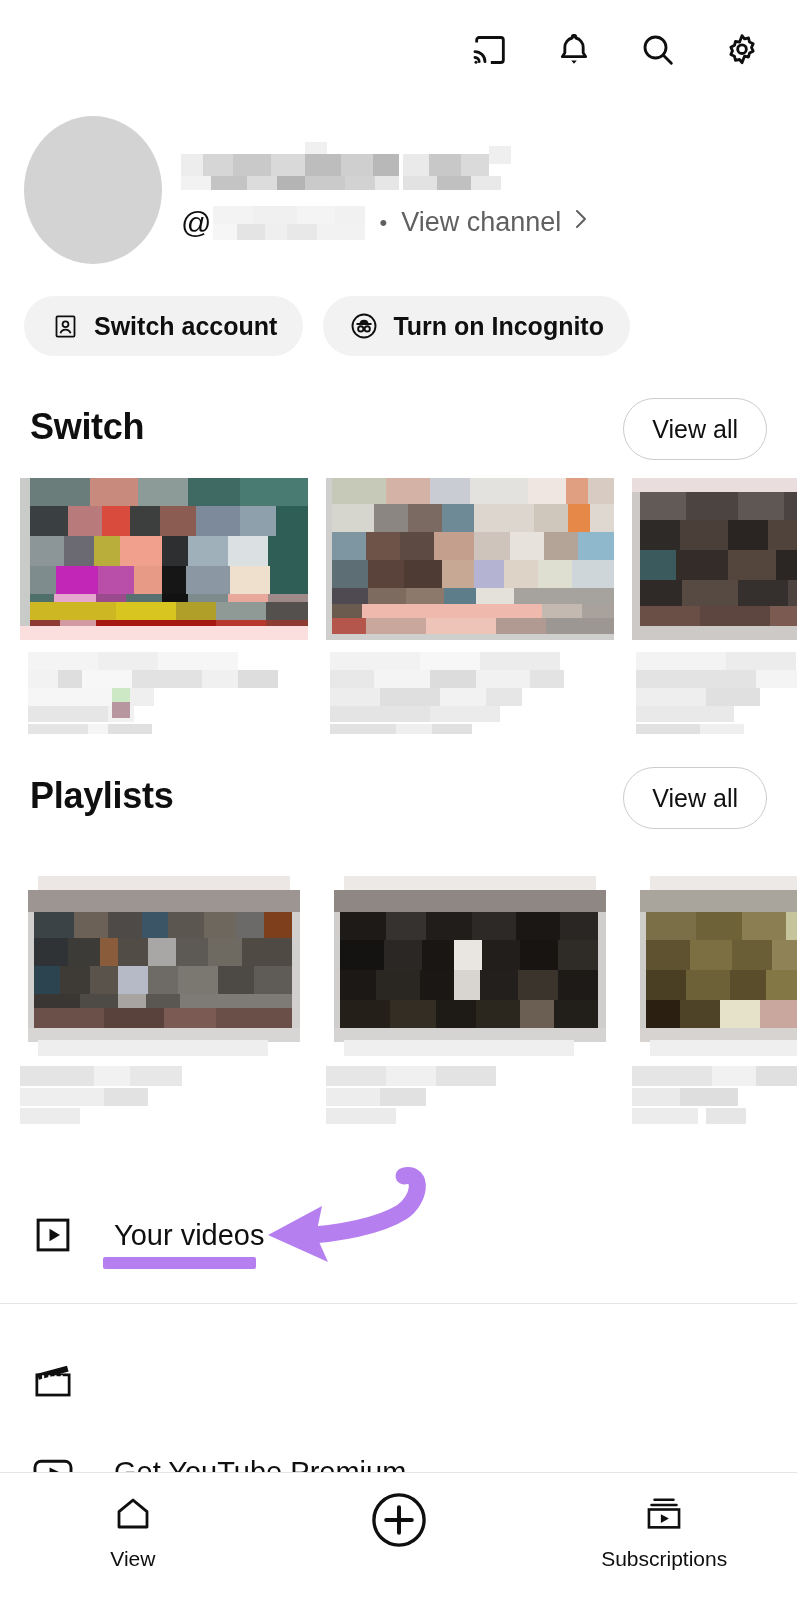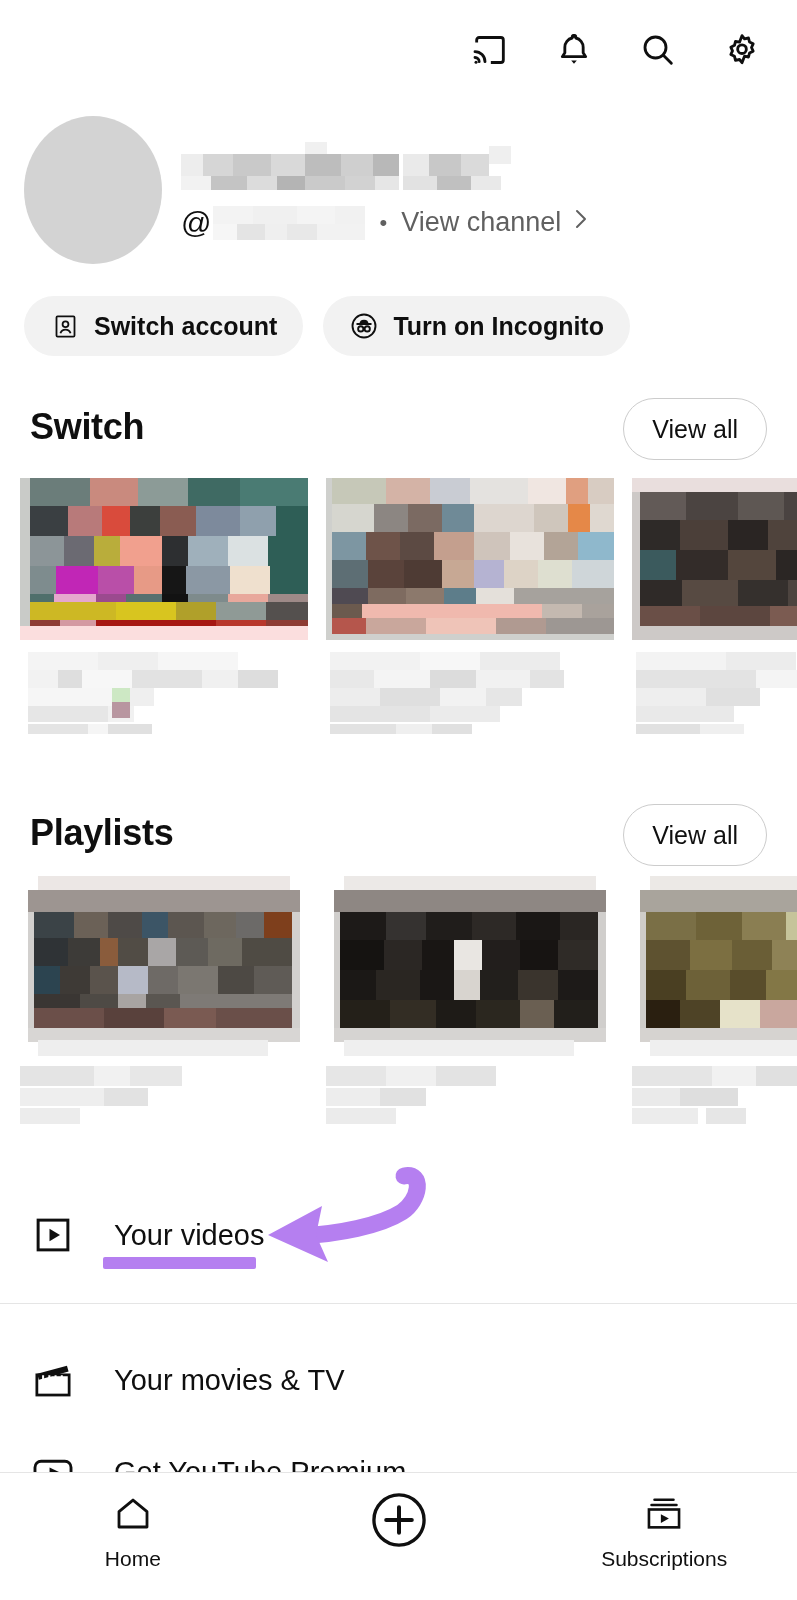--- a/index.html
+++ b/index.html
@@ -400,21 +400,21 @@
       <i style="left:124px;top:20px;width:60px;height:18px;background:#f4f4f4"></i>
       <i style="left:4px;top:38px;width:70px;height:18px;background:#eeeeee"></i>
       <i style="left:74px;top:38px;width:54px;height:18px;background:#e0e0e0"></i>
       <i style="left:4px;top:56px;width:98px;height:16px;background:#e9e9e9"></i>
       <i style="left:4px;top:74px;width:64px;height:14px;background:#e1e1e1"></i>
       <i style="left:68px;top:74px;width:44px;height:14px;background:#efefef"></i>
     </div>
   </div>
 </div>
 
-<div class="sec-head" style="top:812px;">
+<div class="sec-head" style="top:775px;">
   <span class="sec-title">Playlists</span>
   <div class="viewall">
     <span>View all</span>
   </div>
 </div>
 
 <div class="shelf" style="top:876px;">
 
   <div class="card">
     <div class="thumb mos" style="width:288px;height:180px;">
@@ -567,21 +567,20 @@
 <div class="divider" style="top:1303px;"></div>
 
 <div class="lrow" style="top:1330px;">
   <span class="licon">
     <svg width="44" height="44" viewBox="0 0 24 24" fill="none" stroke="#0f0f0f" stroke-width="1.5">
       <rect x="3.2" y="9.2" width="17.6" height="11"></rect>
       <path d="M3.4 8.6 19.6 4.2l.9 3.2L4.3 11.8z" fill="#0f0f0f" stroke="none"></path>
       <path d="M6.6 9.4v2.2M10 9.4v2.2M13.4 9.4v2.2M16.8 9.4v2.2" stroke="#ffffff" stroke-width="1.1"></path>
     </svg>
   </span>
-  <span class="ltext">Your movies &amp; TV</span>
 </div>
 
 <div class="lrow" style="top:1422px;">
   <span class="licon">
     <svg width="46" height="46" viewBox="0 0 24 24" fill="none" stroke="#0f0f0f" stroke-width="1.5">
       <rect x="2.6" y="6.4" width="18.8" height="11.4" rx="3.2"></rect>
       <path d="M10.2 9.6l5.2 2.5-5.2 2.5z" fill="#0f0f0f" stroke="none"></path>
     </svg>
   </span>
   <span class="ltext">Get YouTube Premium</span>
@@ -598,21 +597,21 @@
 </div>
 
 <div class="botnav">
 
   <div class="navitem">
     <span class="nicon">
       <svg width="42" height="42" viewBox="0 0 24 24" fill="none" stroke="#0f0f0f" stroke-width="1.6">
         <path d="M4 11.2 12 4.6l8 6.6V20H4z" stroke-linejoin="round"></path>
       </svg>
     </span>
-    <span class="nlabel">Home</span>
+    <span class="nlabel">View</span>
   </div>
 
 
   <div class="navitem">
     <span class="nicon" style="height:66px;">
       <svg width="64" height="64" viewBox="0 0 24 24" fill="none" stroke="#0f0f0f" stroke-width="1.25">
         <circle cx="12" cy="12" r="9.4"></circle>
         <path d="M12 7.2v9.6M7.2 12h9.6" stroke-width="1.5" stroke-linecap="round"></path>
       </svg>
     </span>

